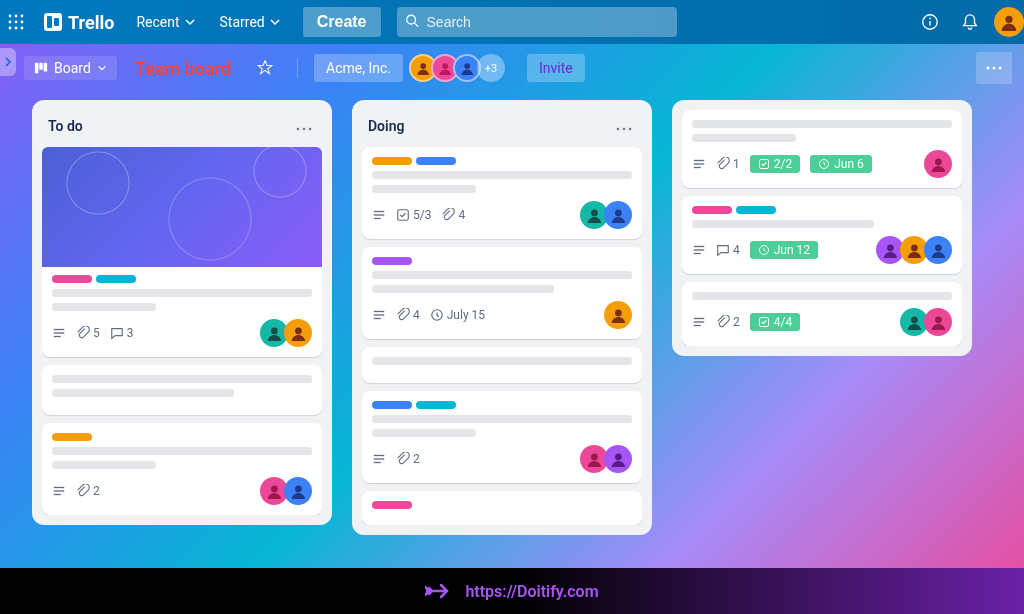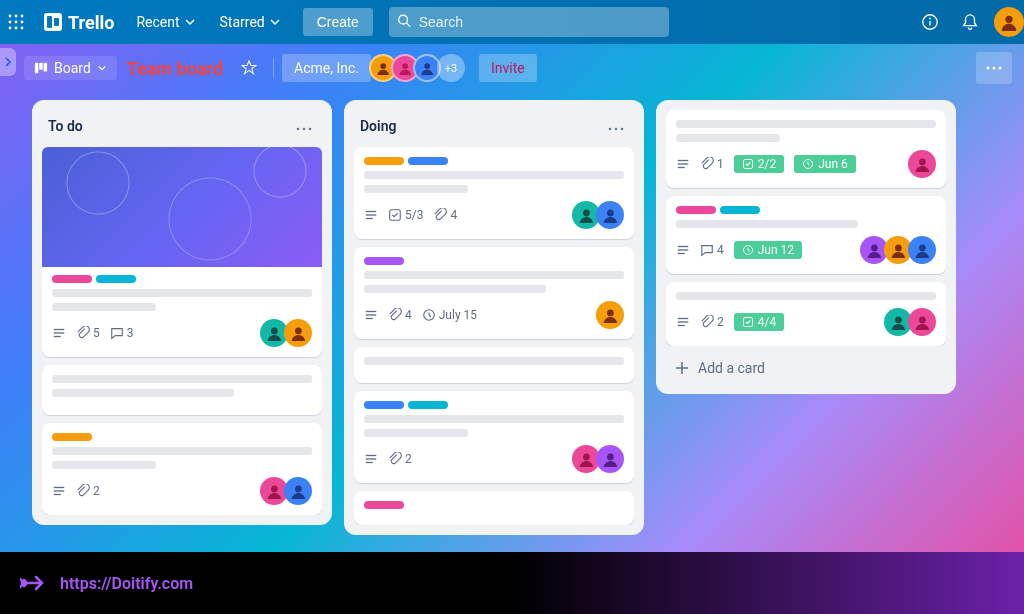--- a/index.html
+++ b/index.html
@@ -5,46 +5,46 @@
 * { box-sizing: border-box; margin: 0; padding: 0; }
 body { font-family: -apple-system, BlinkMacSystemFont, "Segoe UI", Roboto, sans-serif; width: 1024px; height: 614px; overflow: hidden; background: linear-gradient(135deg, #8b5cf6 0%, #3b82f6 25%, #06b6d4 50%, #a78bfa 75%, #ec4899 100%); }
 .topbar { height: 44px; background: linear-gradient(90deg, #0079bf 0%, #026aa7 100%); display: flex; align-items: center; padding: 0 0; gap: 4px; }
 .apps-icon { width: 32px; height: 32px; display: flex; align-items: center; justify-content: center; color: #fff; cursor: pointer; border-radius: 3px; }
 .logo { display: flex; align-items: center; gap: 6px; color: #fff; font-weight: 700; font-size: 18px; padding: 0 8px; }
 .logo-box { width: 18px; height: 18px; background: #fff; border-radius: 3px; display: flex; align-items: center; justify-content: center; gap: 2px; padding: 3px; }
 .logo-box span { width: 5px; background: #0079bf; border-radius: 1px; }
 .logo-box span:first-child { height: 12px; }
 .logo-box span:last-child { height: 8px; }
 .nav-item { color: #fff; font-size: 14px; padding: 6px 10px; border-radius: 3px; cursor: pointer; display: flex; align-items: center; gap: 4px; }
-.create-btn { background: rgba(255,255,255,0.3); color: #fff; border: none; padding: 6px 14px; border-radius: 3px; font-size: 14px; cursor: pointer; margin-left: 8px; }
+.create-btn { background: rgba(255,255,255,0.3); color: #fff; border: none; padding: 6px 14px; border-radius: 3px; font-size: 16px; cursor: pointer; margin-left: 8px; font-weight: bold; }
 .search-wrap { flex: 1; max-width: 280px; margin-left: 12px; }
 .search-box { width: 100%; background: rgba(255,255,255,0.3); border: none; border-radius: 4px; padding: 7px 10px 7px 30px; color: #fff; font-size: 14px; }
 .search-box::placeholder { color: rgba(255,255,255,0.85); }
 .search-container { position: relative; }
 .search-container .sicon { position: absolute; left: 8px; top: 50%; transform: translateY(-50%); color: #fff; }
 .topbar-right { margin-left: auto; display: flex; align-items: center; gap: 8px; }
 .icon-btn { width: 32px; height: 32px; display: flex; align-items: center; justify-content: center; color: #fff; cursor: pointer; border-radius: 50%; }
 .avatar { width: 30px; height: 30px; border-radius: 50%; background: #f59e0b; display: inline-flex; align-items: center; justify-content: center; overflow: hidden; }
 .avatar-sm { width: 28px; height: 28px; }
 
-.subbar { height: 48px; display: flex; align-items: center; padding: 0 12px 0 24px; gap: 4px; position: relative; }
+.subbar { height: 48px; display: flex; align-items: center; padding: 0 12px 0 24px; gap: 12px; position: relative; }
 .expand-tab { position: absolute; left: 0; top: 4px; width: 16px; height: 28px; background: rgba(255,255,255,0.35); border-radius: 0 6px 6px 0; display: flex; align-items: center; justify-content: center; color: #0c66e4; cursor: pointer; }
 .board-view { display: flex; align-items: center; gap: 6px; color: #fff; font-size: 14px; padding: 4px 10px; border-radius: 3px; cursor: pointer; background: rgba(255,255,255,0.12); }
 .board-title { color: #ef4444; font-size: 18px; font-weight: 700; padding: 0 6px; }
 .star-btn { width: 32px; height: 32px; display: flex; align-items: center; justify-content: center; color: #fff; cursor: pointer; border-radius: 3px; }
 .divider { width: 1px; height: 20px; background: rgba(255,255,255,0.3); margin: 0 4px; }
 .workspace-btn { background: rgba(255,255,255,0.25); color: #fff; padding: 6px 12px; border-radius: 3px; font-size: 14px; cursor: pointer; }
 .member-row { display: flex; align-items: center; }
 .member-row .avatar { margin-left: -6px; border: 2px solid rgba(255,255,255,0.5); }
 .more-members { width: 28px; height: 28px; border-radius: 50%; background: rgba(255,255,255,0.35); color: #fff; font-size: 11px; display: flex; align-items: center; justify-content: center; margin-left: -4px; }
-.invite-btn { background: rgba(255,255,255,0.25); color: #be185d; padding: 6px 12px; border-radius: 3px; font-size: 14px; cursor: pointer; margin-left: 10px; }
+.invite-btn { background: rgba(255,255,255,0.25); color: #6d28d9; padding: 6px 12px; border-radius: 3px; font-size: 14px; cursor: pointer; margin-left: 10px; }
 .subbar-right { margin-left: auto; display: flex; }
 .menu-btn { width: 36px; height: 32px; display: flex; align-items: center; justify-content: center; color: #fff; cursor: pointer; border-radius: 3px; background: rgba(255,255,255,0.2); }
 
-.board-area { display: flex; gap: 12px; padding: 8px 12px 8px 32px; height: calc(100% - 44px - 48px - 50px); overflow-x: auto; align-items: flex-start; }
+.board-area { display: flex; gap: 20px; padding: 8px 12px 8px 32px; height: calc(100% - 44px - 48px - 50px); overflow-x: auto; align-items: flex-start; }
 .list { width: 300px; background: #f1f2f4; border-radius: 12px; padding: 10px; flex-shrink: 0; max-height: 100%; display: flex; flex-direction: column; }
 .list-header { display: flex; align-items: center; justify-content: space-between; padding: 2px 6px 8px; }
 .list-title { font-size: 14px; font-weight: 600; color: #172b4d; }
 .list-menu { cursor: pointer; color: #6b778c; padding: 4px; }
 .cards { overflow-y: auto; display: flex; flex-direction: column; gap: 8px; }
 .cards::-webkit-scrollbar { width: 8px; }
 .cards::-webkit-scrollbar-thumb { background: #c7cad1; border-radius: 4px; }
 .card { background: #fff; border-radius: 8px; padding: 10px; box-shadow: 0 1px 1px rgba(9,30,66,0.15); cursor: pointer; }
 .card-cover { height: 120px; background: linear-gradient(135deg, #4b5fd6 0%, #6366f1 50%, #8b5cf6 100%); border-radius: 6px 6px 0 0; margin: -10px -10px 8px; position: relative; overflow: hidden; }
 .card-cover::after { content: ''; position: absolute; inset: 0; background-image: radial-gradient(circle at 20% 30%, transparent 30px, rgba(255,255,255,0.3) 31px, transparent 32px), radial-gradient(circle at 60% 60%, transparent 40px, rgba(255,255,255,0.25) 41px, transparent 42px), radial-gradient(circle at 85% 20%, transparent 25px, rgba(255,255,255,0.3) 26px, transparent 27px); }
@@ -61,21 +61,21 @@
 .gl-med { width: 70%; }
 .gl-short { width: 40%; }
 .card-footer { display: flex; align-items: center; justify-content: space-between; gap: 8px; }
 .card-badges { display: flex; align-items: center; gap: 10px; color: #5e6c84; font-size: 12px; }
 .badge { display: flex; align-items: center; gap: 3px; }
 .badge-pill { background: #4bce97; color: #fff; padding: 2px 8px; border-radius: 3px; display: flex; align-items: center; gap: 4px; font-size: 12px; }
 .card-members { display: flex; }
 .card-members .avatar { width: 28px; height: 28px; margin-left: -4px; }
 .add-card { display: flex; align-items: center; gap: 8px; padding: 8px; color: #5e6c84; font-size: 14px; cursor: pointer; border-radius: 8px; margin-top: 6px; }
 
-.footer-bar { position: absolute; bottom: 0; left: 0; right: 0; height: 62px; background: linear-gradient(90deg, #000 0%, #000 50%, #6b21a8 100%); display: flex; align-items: center; padding: 0 20px; gap: 12px; }
+.footer-bar { position: absolute; bottom: 0; left: 0; right: 0; height: 46px; background: linear-gradient(90deg, #000 0%, #000 50%, #6b21a8 100%); display: flex; align-items: center; padding: 0 20px; gap: 12px; justify-content: center; }
 .footer-arrow { color: #a855f7; font-size: 20px; display: flex; align-items: center; }
 .footer-url { color: #a855f7; font-size: 16px; font-weight: 600; }
 
 .av-yellow { background: #f59e0b; }
 .av-blue { background: #3b82f6; }
 .av-pink { background: #ec4899; }
 .av-purple { background: #a855f7; }
 .av-teal { background: #14b8a6; }
 .avatar svg { width: 60%; height: 60%; }
 </style>
@@ -610,27 +610,20 @@
             <div class="avatar av-pink">
                 <svg viewBox="0 0 20 20">
                   <circle cx="10" cy="7" r="4" fill="#9d174d"></circle>
                   <path d="M2 20c0-5 4-8 8-8s8 3 8 8" fill="#9d174d"></path>
                 </svg>
               </div>
           </div>
         </div>
       </div>
     </div>
-    <div class="add-card">
-      <svg width="16" height="16" viewBox="0 0 16 16">
-          <line x1="8" y1="2" x2="8" y2="14" stroke="currentColor" stroke-width="1.5"></line>
-          <line x1="2" y1="8" x2="14" y2="8" stroke="currentColor" stroke-width="1.5"></line>
-        </svg>
-      <span>Add a card</span>
-    </div>
   </div>
 
 </div>
 
 <div class="footer-bar">
   <div class="footer-arrow">
     <svg width="28" height="20" viewBox="0 0 28 20">
         <path d="M2 10h20M16 4l6 6-6 6 M0 6l4 4-4 4 M4 7l3 3-3 3" stroke="#a855f7" stroke-width="2.5" fill="none" stroke-linecap="round"></path>
       </svg>
   </div>

